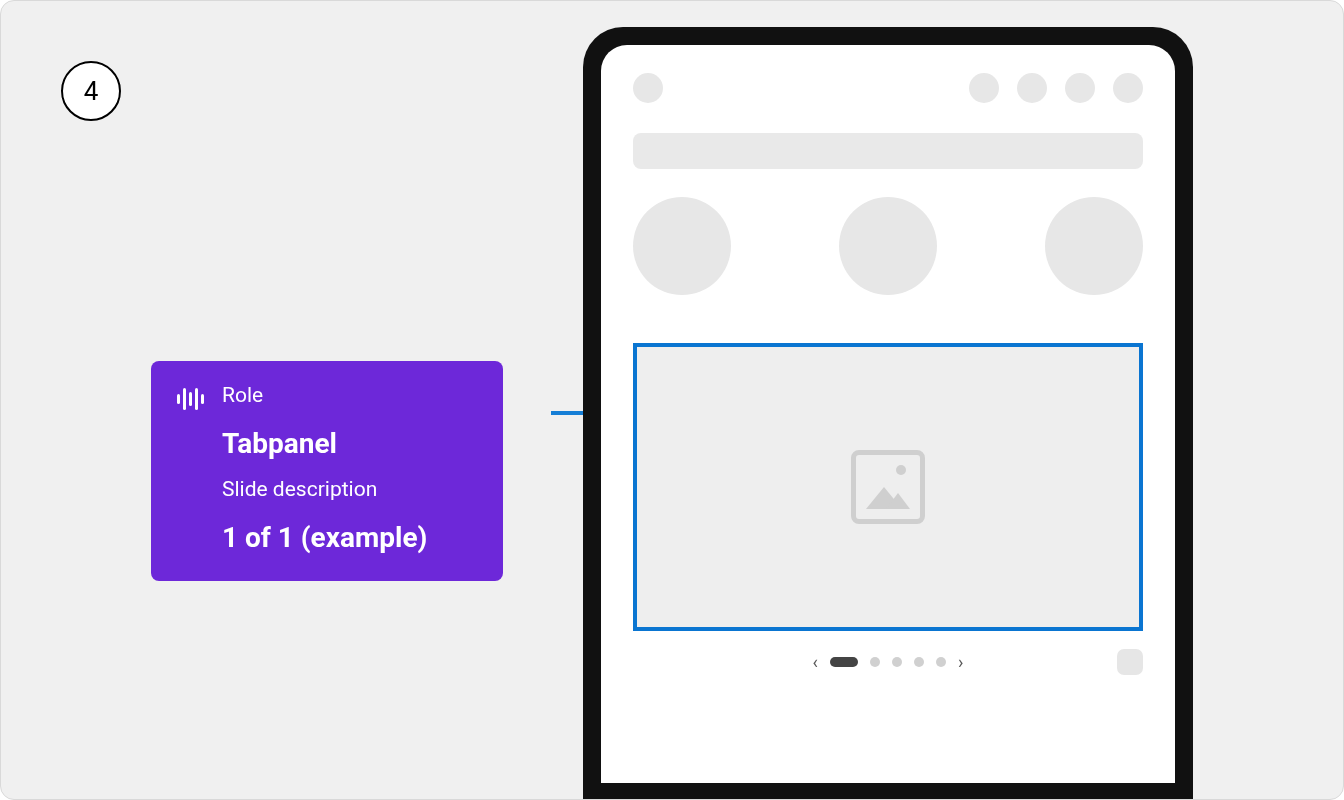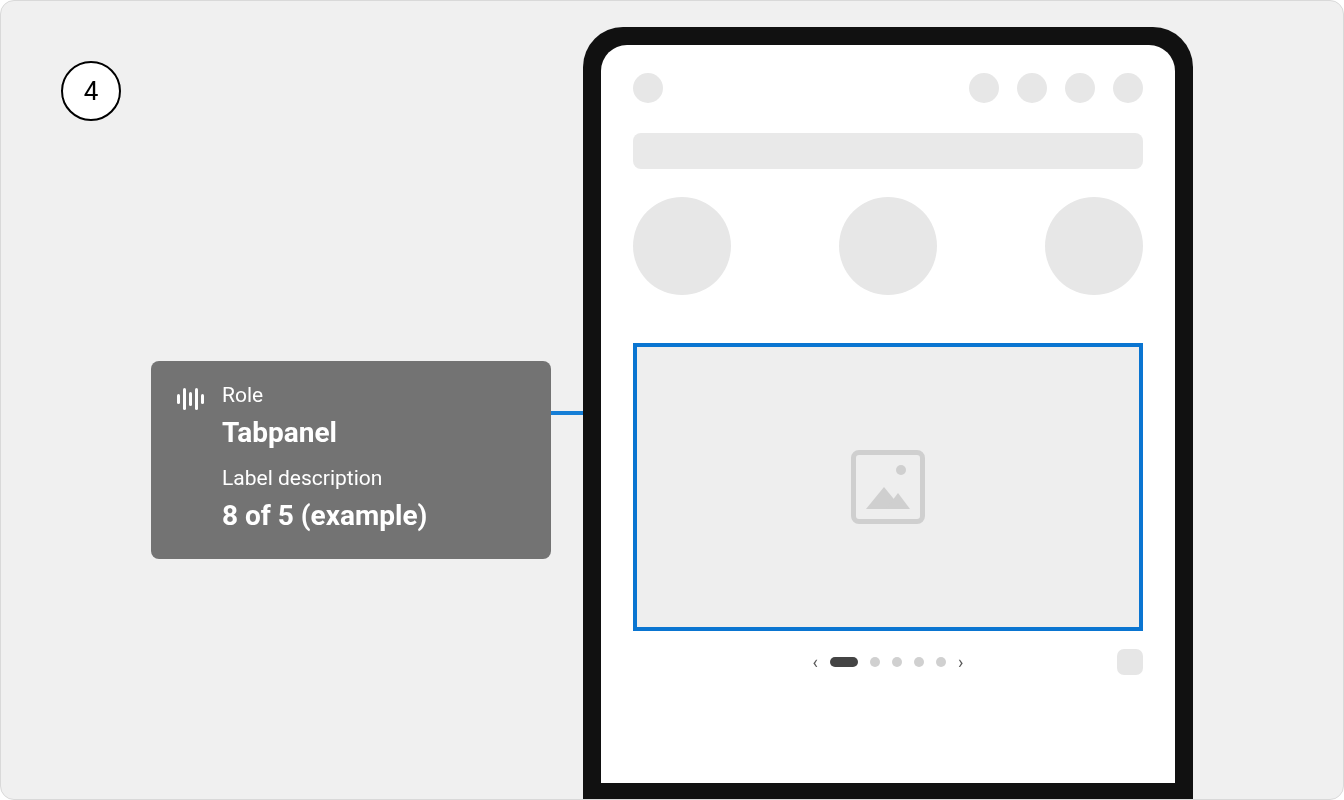--- a/index.html
+++ b/index.html
@@ -104,31 +104,31 @@
   .pager .pdot { width: 10px; height: 10px; border-radius: 50%; background: #d0d0d0; }
   .pager .corner {
     position: absolute; right: 0; top: -4px;
     width: 26px; height: 26px; border-radius: 7px; background: #e6e6e6;
   }
 
   
   .callout {
     position: absolute;
     top: 360px; left: 150px;
-    width: 400px;
-    background: #737373;
+    width: 352px;
+    background: #6d28d9;
     color: #fff;
     border-radius: 8px;
     padding: 22px 26px 26px 26px;
   }
   .callout .row { display: flex; align-items: flex-start; gap: 18px; }
   .callout .icon { flex: 0 0 auto; margin-top: 4px; }
   .callout .body { flex: 1 1 auto; }
   .callout .lbl { font-size: 21px; font-weight: 400; line-height: 1.2; margin-top: 0; }
-  .callout .val { font-size: 28px; font-weight: 700; line-height: 1.2; margin-top: 8px; margin-bottom: 16px; }
+  .callout .val { font-size: 28px; font-weight: 700; line-height: 1.2; margin-top: 19px; margin-bottom: 16px; }
   .callout .val:last-child { margin-bottom: 0; }
   .callout .light { font-weight: 700; }
 
   
   .connector {
     position: absolute;
     top: 410px; left: 550px;
     width: 60px; height: 4px;
     background: #157ed6;
   }
@@ -156,24 +156,24 @@
           <span style="height:22px"></span>
           <span style="height:14px"></span>
           <span style="height:22px"></span>
           <span style="height:10px"></span>
         </div>
       </div>
       <div class="body">
         <div class="lbl">Role</div>
         <div class="val">Tabpanel</div>
 
-        <div class="lbl">Label description</div>
+        <div class="lbl">Slide description</div>
 
         <div class="val">
-          <span>8 of 5</span><span class="light"> (example)</span>
+          <span>1 of 1</span><span class="light"> (example)</span>
         </div>
       </div>
     </div>
   </div>
 
   <div class="phone">
     <div class="phone-screen">
 
       <div class="topbar">
         <div class="topbar-left">

